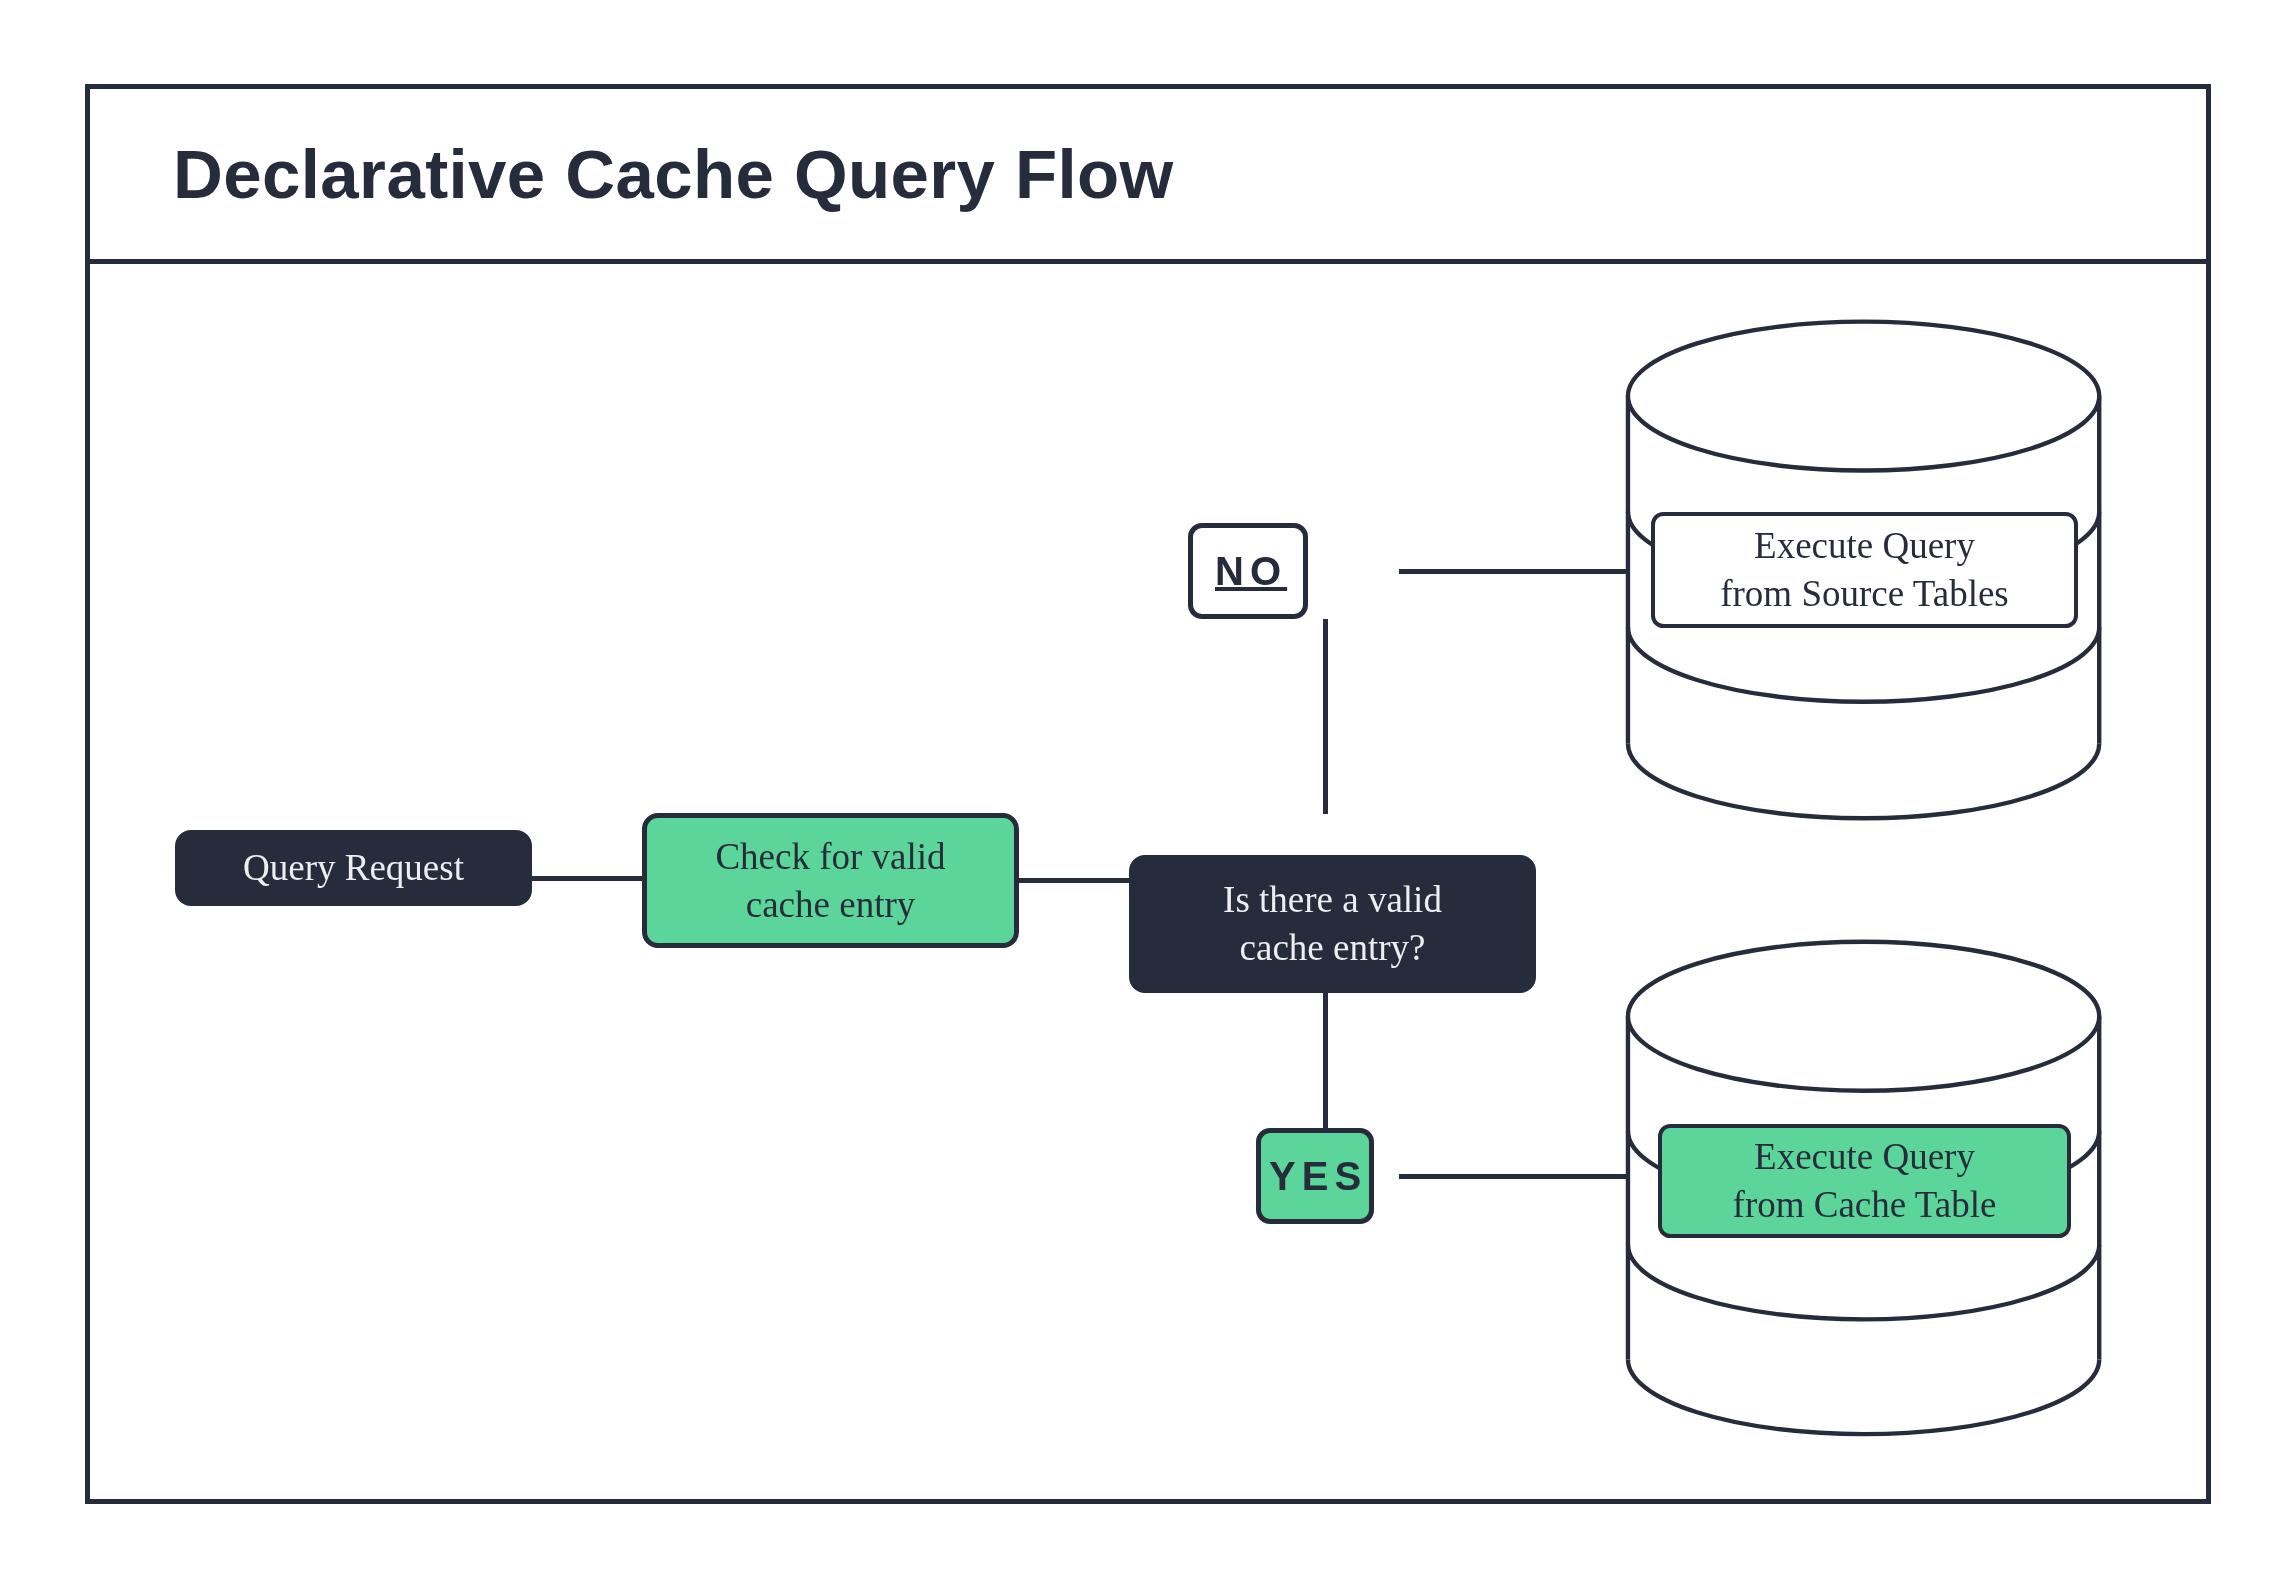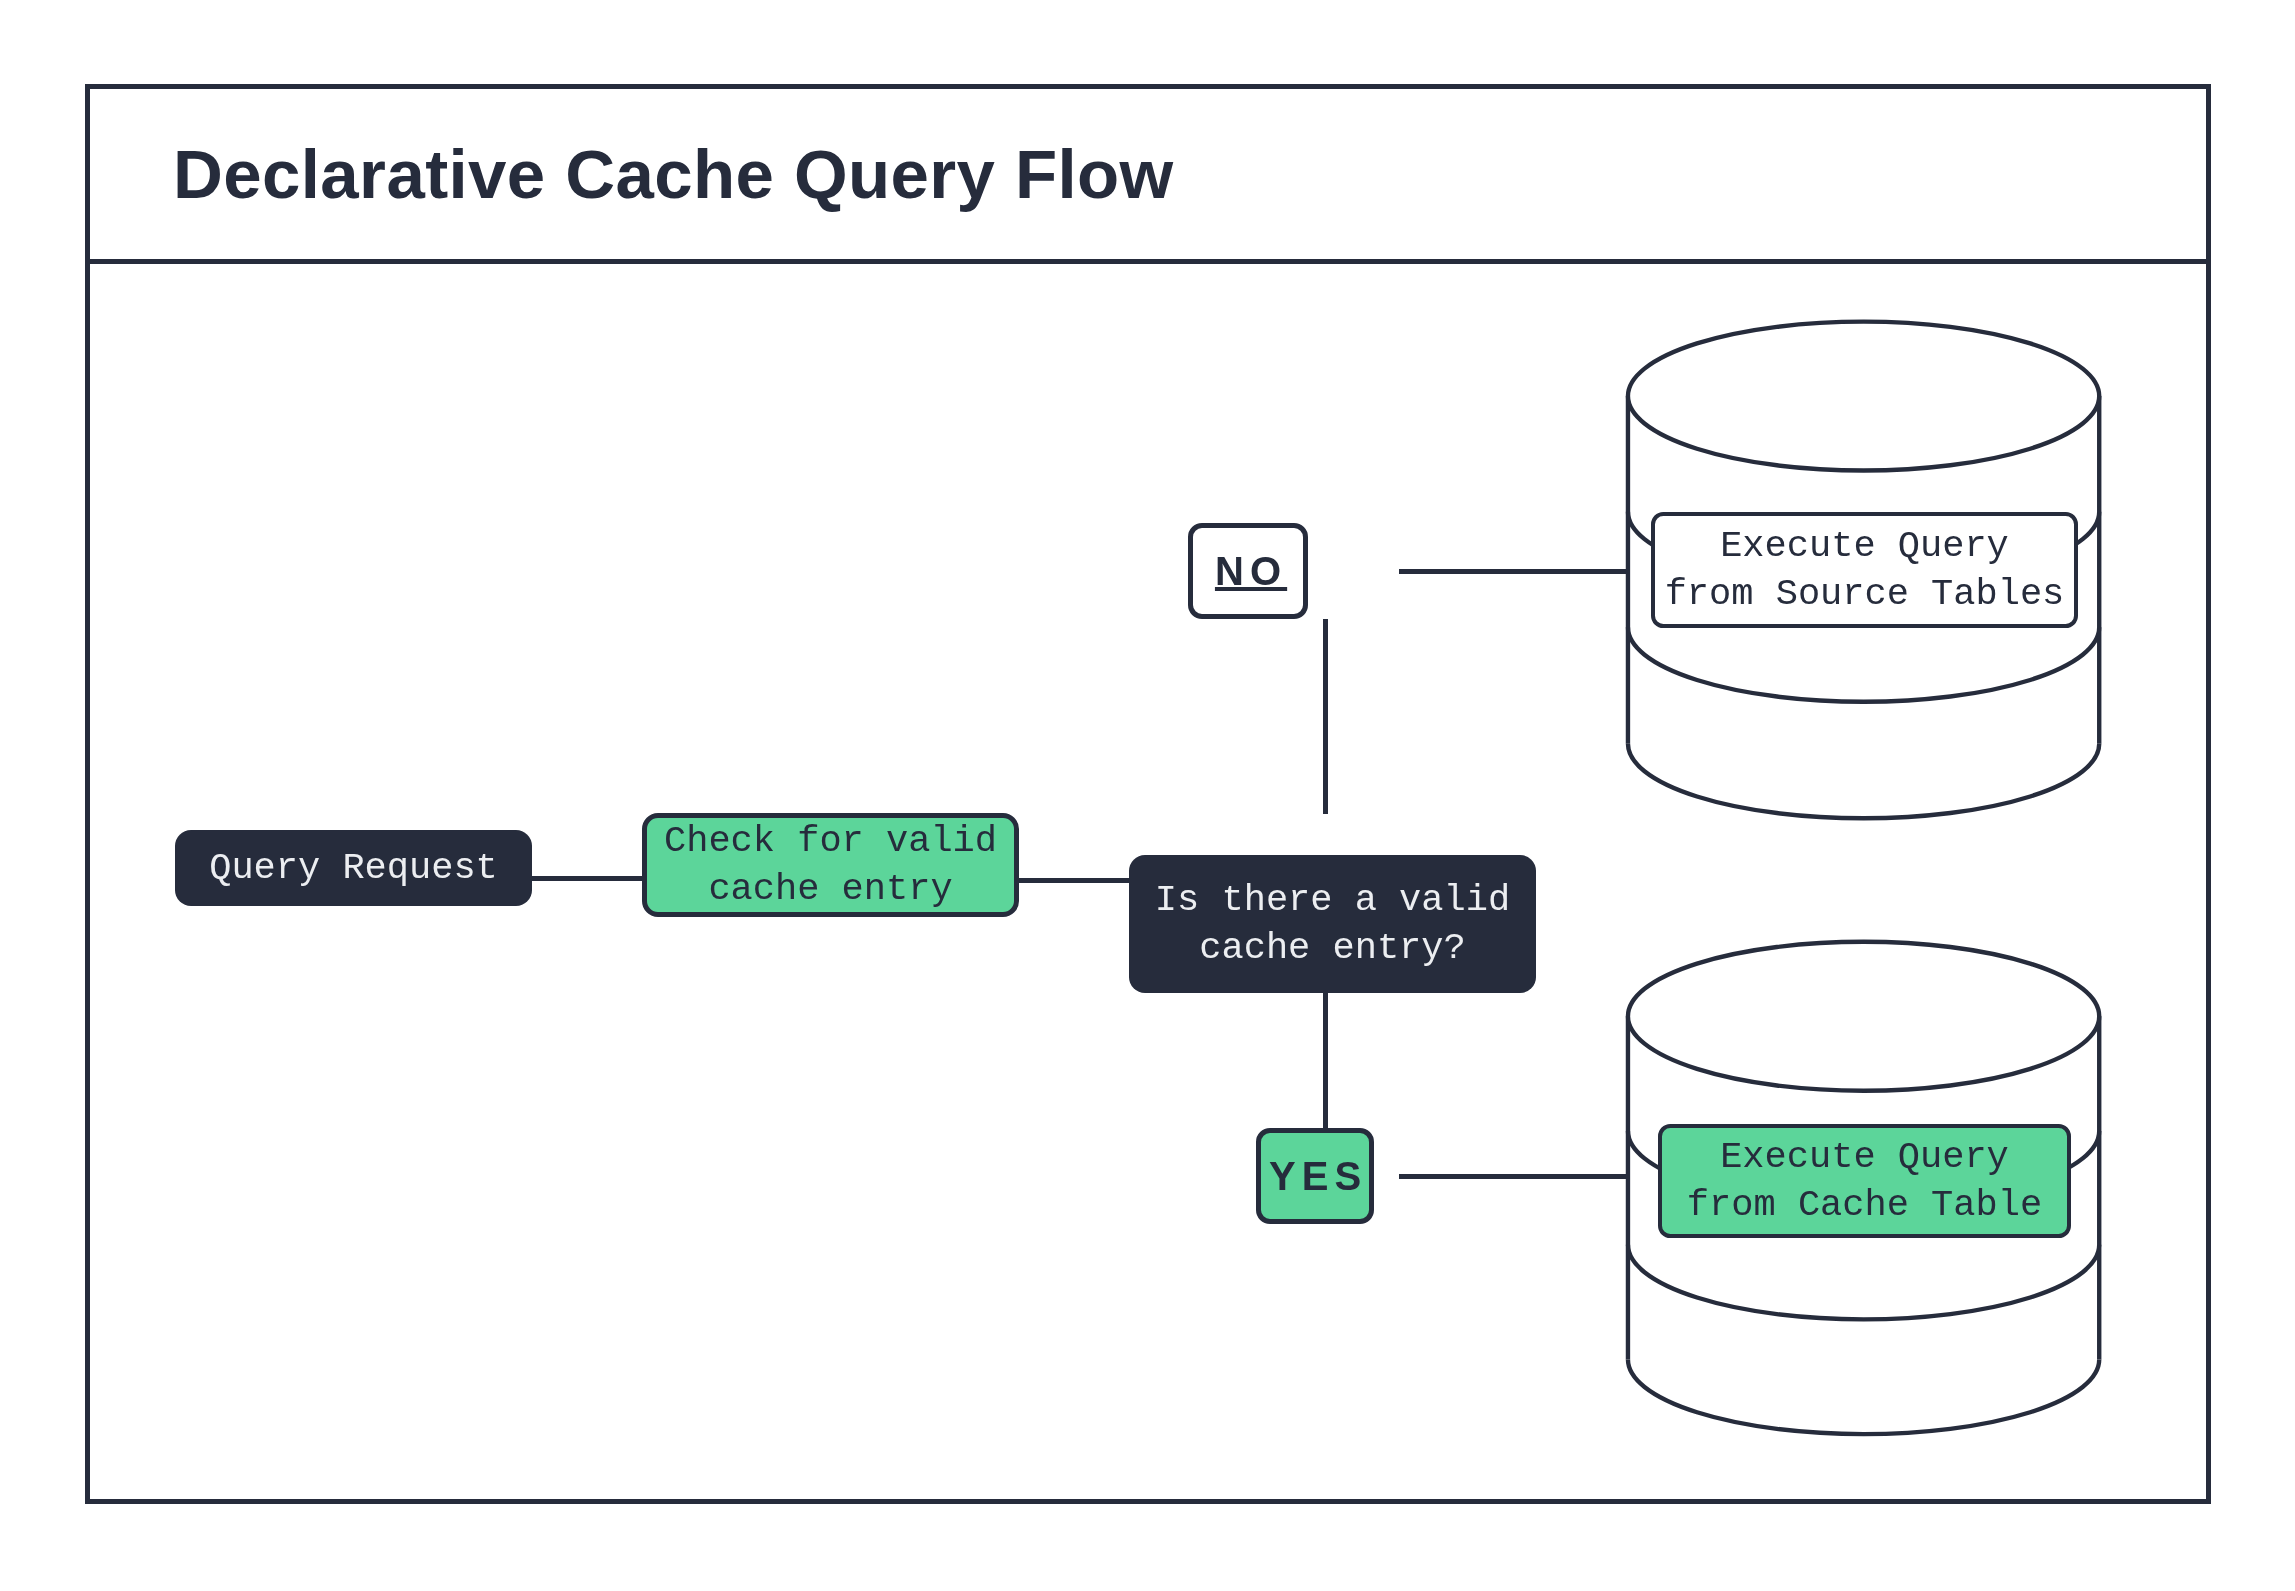--- a/index.html
+++ b/index.html
@@ -35,21 +35,21 @@
     letter-spacing: 0.4px;
   }
 
   
   .node {
     display: flex; align-items: center; justify-content: center;
     text-align: center;
     border-radius: 16px;
   }
   .mono {
-    font-family: Liberation Mono, monospace;
+    font-family: Liberation Serif, serif;
     font-size: 37px;
     line-height: 48px;
     white-space: pre-line;
   }
   .dark  { background: #262c3c; color: #eceef1; }
   .green { background: #5cd59a; color: #262c3c; border: 5.3px solid #262c3c; }
   .white { background: #ffffff; color: #262c3c; border: 5.3px solid #262c3c; }
 
   .edge-label {
     font-family: "Liberation Sans", sans-serif;
@@ -103,21 +103,21 @@
 <div class="abs line" style="left:1019px; top:878px; width:110px; height:5.3px;"></div>
 <div class="abs line" style="left:1323px; top:619px;  width:5.3px;   height:195px;"></div>
 <div class="abs line" style="left:1323px; top:949px; width:5.3px;   height:180px;"></div>
 <div class="abs line" style="left:1399px; top:569px;  width:229px; height:5.3px;"></div>
 <div class="abs line" style="left:1399px; top:1174px; width:229px; height:5.3px;"></div>
 
 <div class="abs node dark mono" style="left:175px; top:830px; width:357px; height:76px;">
   <span>Query Request</span>
 </div>
 
-<div class="abs node green mono" style="left:642px; top:813px; width:377px; height:104px;">
+<div class="abs node green mono" style="left:642px; top:813px; width:377px; height:135px;">
   <span>Check for valid
 cache entry</span>
 </div>
 
 <div class="abs node dark mono" style="left:1129px; top:855px; width:407px; height:138px;">
   <span>Is there a valid
 cache entry?</span>
 </div>
 
 <div class="abs node white edge-label" style="left:1188px; top:523px; width:120px; height:96px;text-decoration:underline;">

